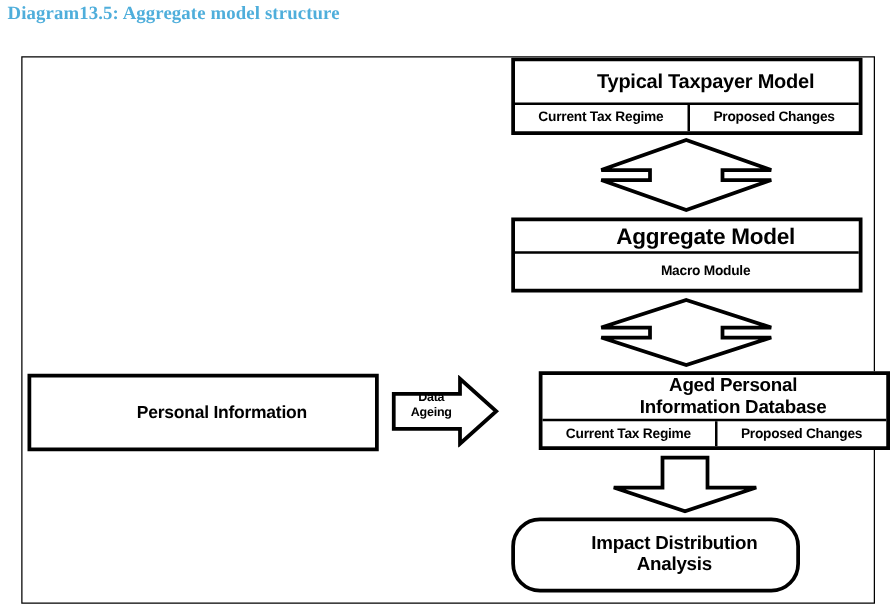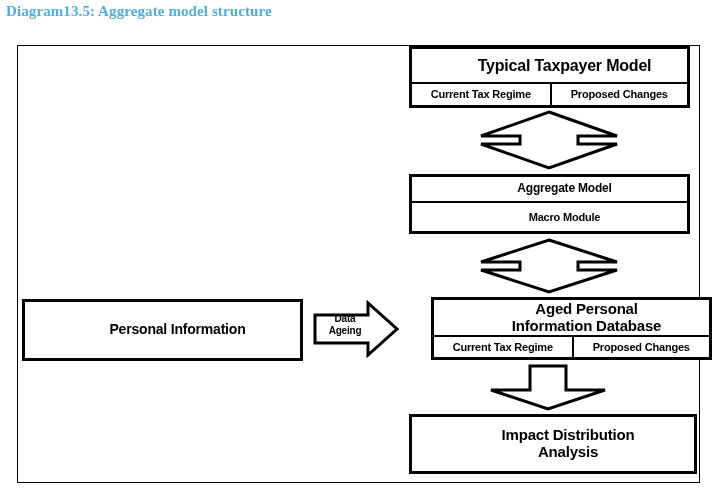--- a/index.html
+++ b/index.html
@@ -89,41 +89,41 @@
 
   
   #box-typical-taxpayer {
     left: 409px; top: 46px; width: 281px; height: 62px;
   }
   #box-typical-taxpayer .box-header { font-size: 16px; }
 
   #box-aggregate-model {
     left: 409px; top: 174px; width: 281px; height: 60px;
   }
-  #box-aggregate-model .box-header { font-size: 12px; }
+  #box-aggregate-model .box-header { font-size: 18px; }
   #box-aggregate-model .single-sub {
     flex: 0 0 28px;
     display: flex; align-items: center; justify-content: center;
     font-weight: bold; font-size: 11px; color: #000;
     letter-spacing: -0.2px;
     padding-left: 30px;
   }
 
   #box-aged-personal {
     left: 409px; top: 297px; width: 281px; height: 63px; margin-left: 22px;
   }
   #box-aged-personal .box-header { font-size: 15px; padding-top: 1px; }
 
   #box-personal-info {
     left: 22px; top: 299px; width: 281px; height: 62px;
   }
   #box-personal-info .box-header { font-size: 14px; }
 
   #box-impact-distribution {
-    left: 409px; top: 414px; width: 288px; height: 60px;
+    left: 409px; top: 414px; width: 231px; height: 60px; border-radius: 23px;
   }
   #box-impact-distribution .box-header { font-size: 15px; }
 
   
   .arrow {
     position: absolute;
   }
   #arrow-taxpayer-aggregate { left: 478px; top: 110px; width: 142px; height: 60px; }
   #arrow-aggregate-aged     { left: 478px; top: 238px; width: 142px; height: 56px; }
   #arrow-aged-impact        { left: 488px; top: 364px; width: 120px; height: 47px; }

